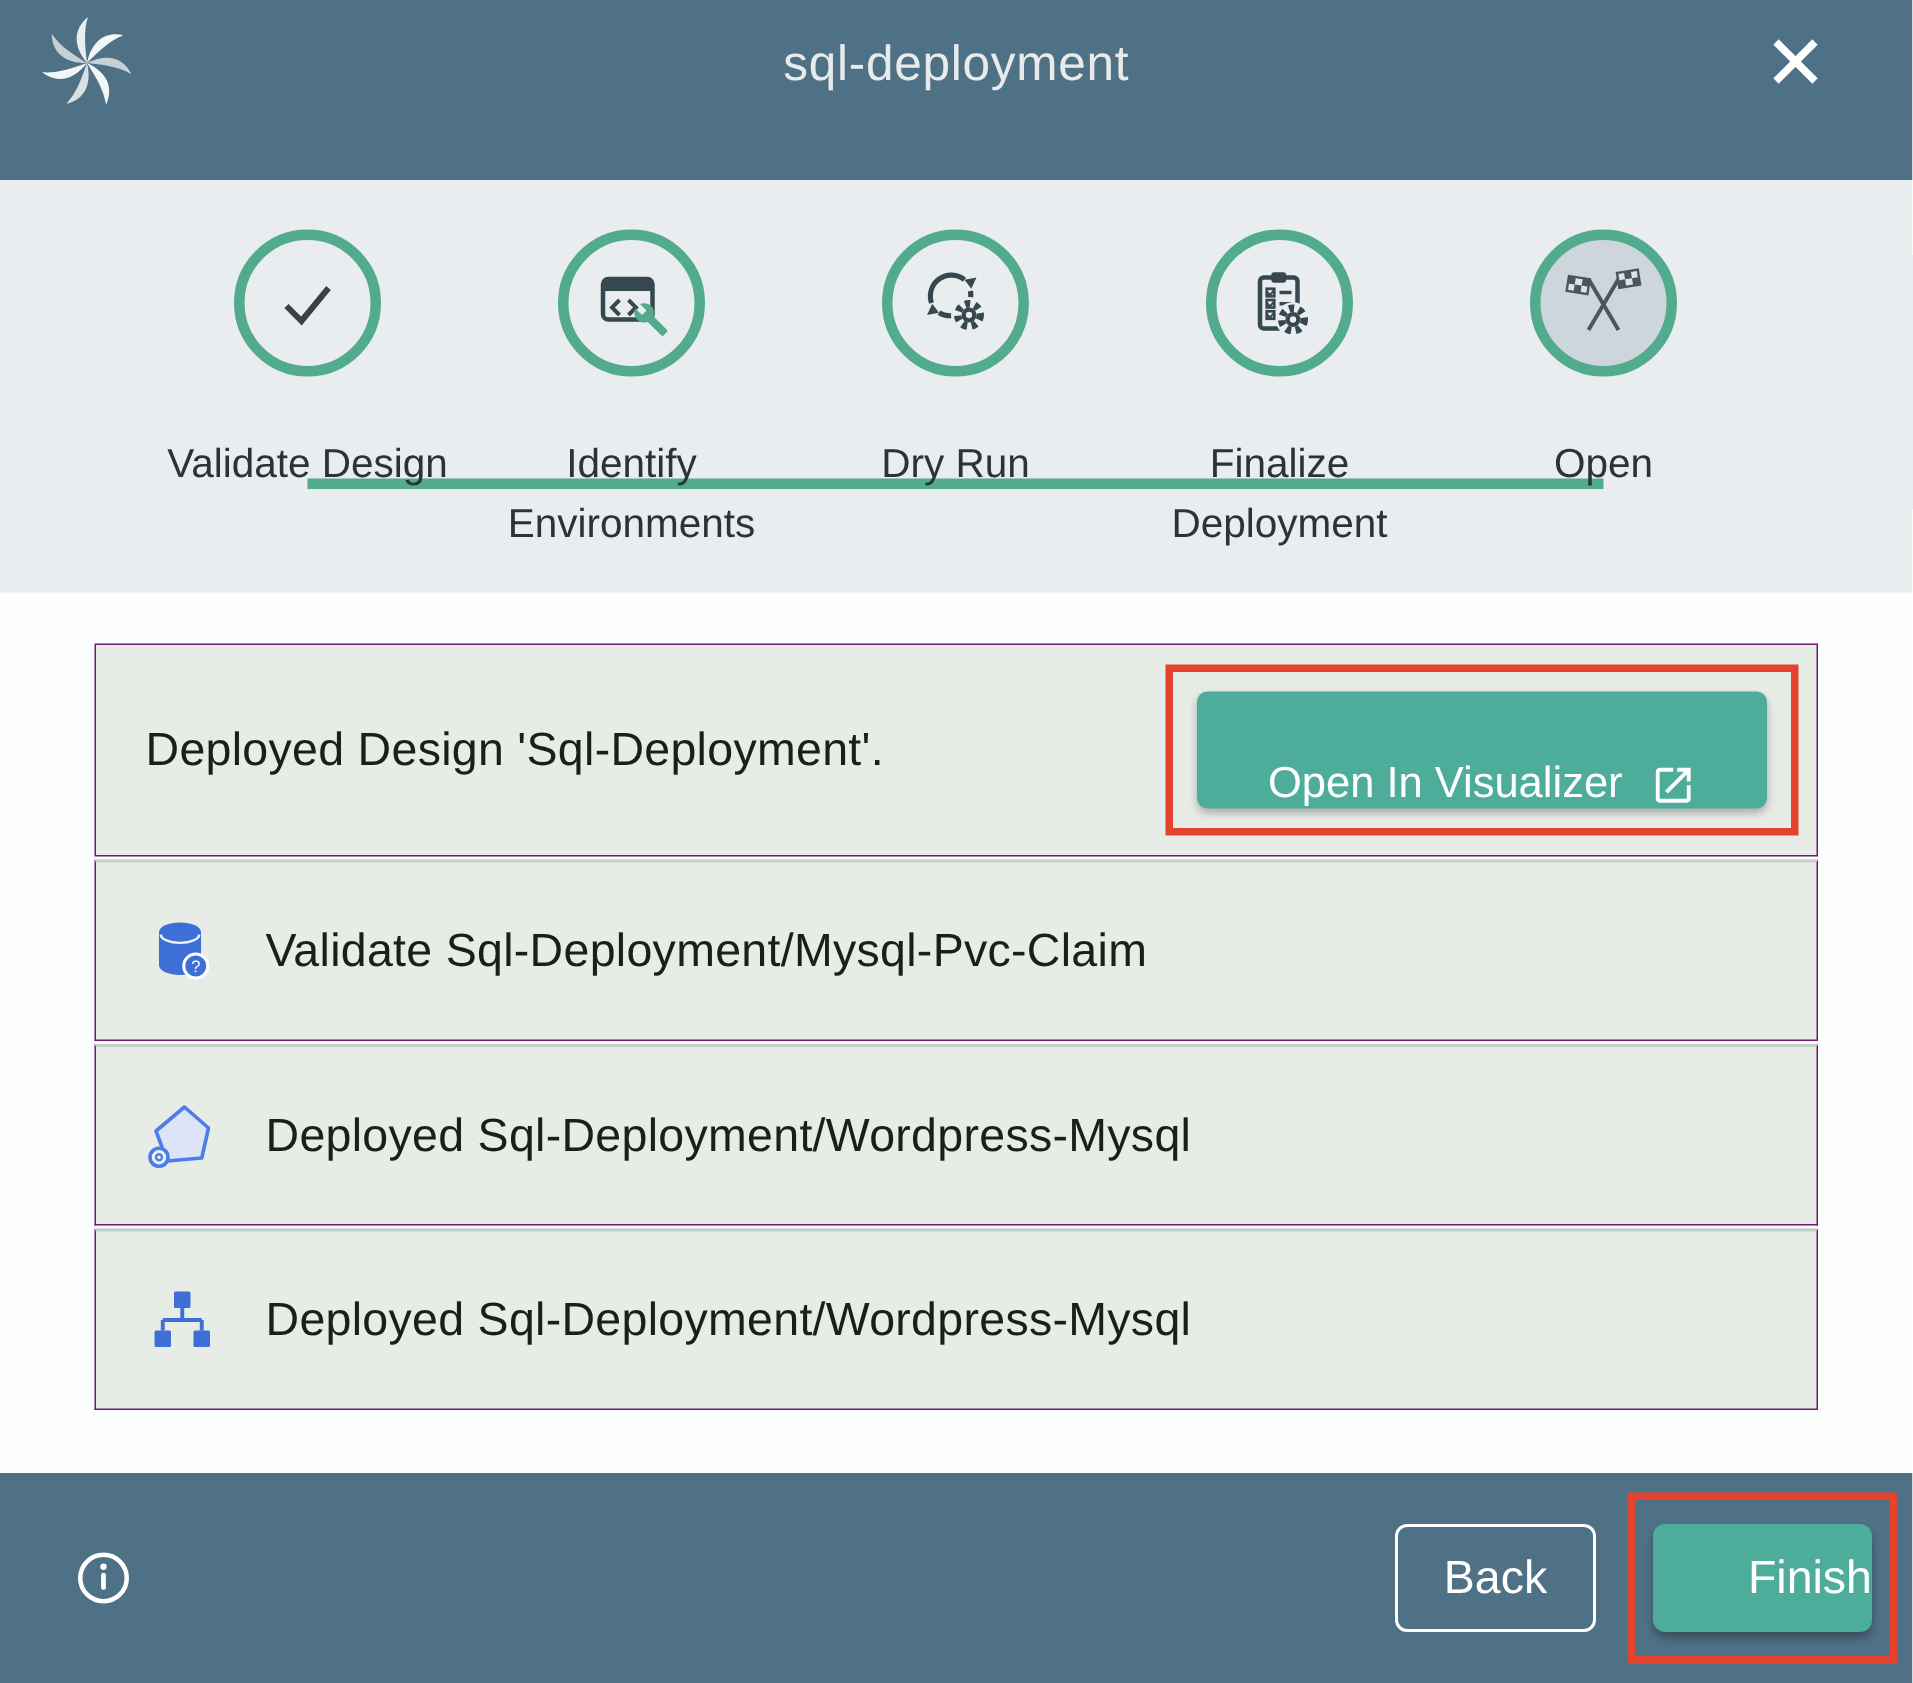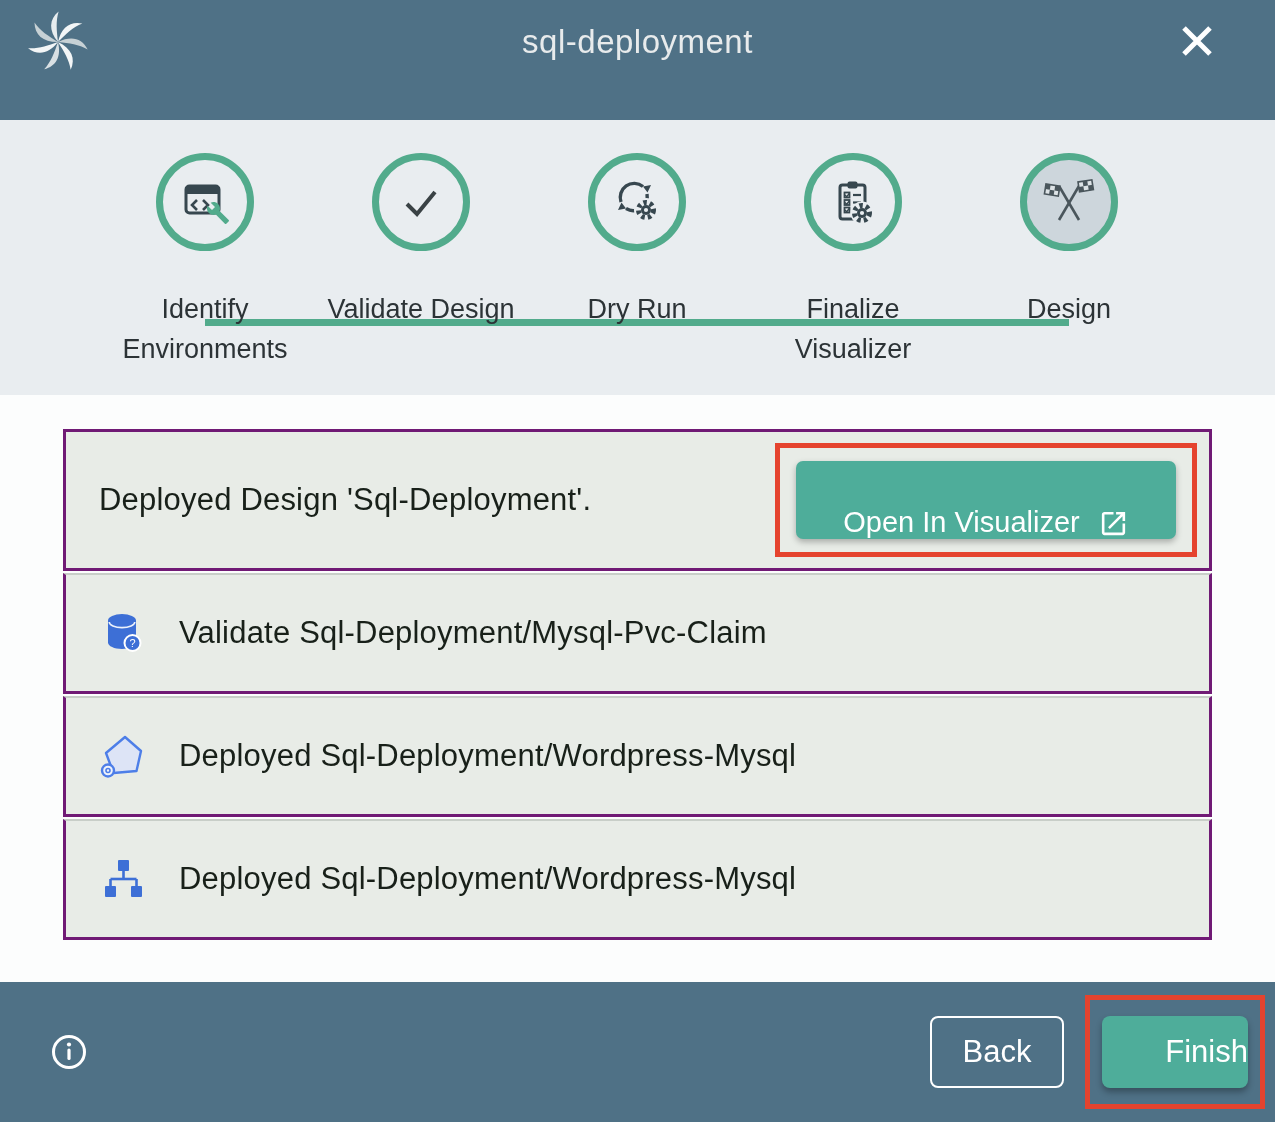--- a/index.html
+++ b/index.html
@@ -23,21 +23,21 @@
   .step-circle { margin-top:33px; width:98px; height:98px; border:7px solid #52AB8C; border-radius:50%;
                  background:#E9EDF0; display:flex; align-items:center; justify-content:center;
                  position:relative; z-index:1; }
   .step.active .step-circle { background:#CDD6DC; }
   .step-label { margin-top:38px; font-size:27px; line-height:40px; color:#2C3336;
                 text-align:center; max-width:192px; }
 
   
   .content { flex:1; background:#FCFDFD; padding:34px 63px 0 63px; }
   .list { display:flex; flex-direction:column; background:transparent; }
-  .row { background:#E8ECE7; border:3px solid #701a75; display:flex; align-items:center; }
+  .row { background:#E8ECE7; border:1px solid #701a75; display:flex; align-items:center; }
   .row + .row { margin-top:2px; border-top:2px solid #C8CEC8; }
   .row-design { height:142px; justify-content:space-between; padding:0 12px 0 33px; }
   .row-item { height:121px; padding:0 20px 0 33px; }
   .row-text { font-size:31px; color:#182019; letter-spacing:.2px; }
   .row-item .row-icon { width:48px; height:48px; flex:none; margin-right:32px; }
 
   .highlight-box { border:5px solid #E5432E; padding:13px 16px; background:transparent; }
   .viz-btn { width:380px; height:78px; background:#4EAD9A; border:none; border-radius:7px;
              color:#fff; font-size:29px; font-family:inherit; display:flex; align-items:flex-end;
              justify-content:center; gap:18px; cursor:pointer;
@@ -79,39 +79,39 @@
       </svg>
     </button>
   </div>
 
   <div class="stepper">
     <div class="connector"></div>
     <div class="steps">
 
       <div class="step">
         <div class="step-circle">
+          <svg width="48" height="48" viewBox="0 0 48 48">
+            <path d="M10 26 L20 36 L38 14" fill="none" stroke="#3A4245" stroke-width="4"></path>
+          </svg>
+        </div>
+        <div class="step-label">Validate Design</div>
+      </div>
+
+      <div class="step">
+        <div class="step-circle">
           <svg width="50" height="50" viewBox="0 0 50 50">
             <rect x="6" y="9" width="33" height="27" rx="3.5" fill="none" stroke="#37474F" stroke-width="3"></rect>
             <path d="M6 12.5 a3.5 3.5 0 0 1 3.5 -3.5 h26 a3.5 3.5 0 0 1 3.5 3.5 v4.5 H6 z" fill="#37474F"></path>
             <path d="M17 23 l-5 5 5 5 M23 23 l5 5 -5 5" fill="none" stroke="#37474F" stroke-width="2.6"></path>
             <g transform="translate(26,24)">
               <path d="M22.7 19l-9.1-9.1c.9-2.3.4-5-1.5-6.9-2-2-5-2.4-7.4-1.3L9 6 6 9 1.6 4.7C.4 7.1.9 10.1 2.9 12.1c1.9 1.9 4.6 2.4 6.9 1.5l9.1 9.1c.4.4 1 .4 1.4 0l2.3-2.3c.5-.4.5-1.1.1-1.4z" fill="#52AB8C"></path>
             </g>
           </svg>
         </div>
         <div class="step-label">Identify Environments</div>
-      </div>
-
-      <div class="step">
-        <div class="step-circle">
-          <svg width="48" height="48" viewBox="0 0 48 48">
-            <path d="M10 26 L20 36 L38 14" fill="none" stroke="#3A4245" stroke-width="4"></path>
-          </svg>
-        </div>
-        <div class="step-label">Validate Design</div>
       </div>
 
       <div class="step">
         <div class="step-circle">
           <svg width="50" height="50" viewBox="0 0 50 50">
             <g fill="none" stroke="#37474F" stroke-width="3.4">
               <path d="M9 25 A 14 14 0 0 1 31 9.5"></path>
               <path d="M35 17 A 14 14 0 0 1 14 31.5"></path>
             </g>
             <path d="M31 9.5 l8 -1.5 -3.5 7.5 z" fill="#37474F"></path>
@@ -137,21 +137,21 @@
               <path d="M25 25.5 h8" stroke-width="2.2"></path>
               <rect x="16.5" y="30.5" width="5" height="5" stroke-width="1.8"></rect>
               <path d="M17 18 l1.7 1.7 2.8-3.4 M17 25.5 l1.7 1.7 2.8-3.4 M17 33 l1.7 1.7 2.8-3.4" stroke-width="1.4"></path>
             </g>
             <circle cx="34" cy="36" r="11.5" fill="#E9EDF0"></circle>
             <circle cx="34" cy="36" r="7.5" fill="none" stroke="#37474F" stroke-width="5" stroke-dasharray="3.4 3.1"></circle>
             <circle cx="34" cy="36" r="5" fill="#37474F"></circle>
             <circle cx="34" cy="36" r="2.1" fill="#E9EDF0"></circle>
           </svg>
         </div>
-        <div class="step-label">Finalize Visualizer</div>
+        <div class="step-label">Finalize Deployment</div>
       </div>
 
       <div class="step active">
         <div class="step-circle">
           <svg width="52" height="52" viewBox="0 0 52 52">
             <g stroke="#4A565C" stroke-width="2.6">
               <path d="M16 10 L36 44"></path>
               <path d="M36 10 L16 44"></path>
             </g>
             <g transform="translate(3,8) rotate(9)">
@@ -161,21 +161,21 @@
               <rect x="4.66" y="5" width="4.66" height="5" fill="#4A565C"></rect>
             </g>
             <g transform="translate(35,6) rotate(-9)">
               <rect x="0" y="0" width="14" height="10" fill="#DDE3E6" stroke="#4A565C" stroke-width="1.6"></rect>
               <rect x="4.66" y="0" width="4.66" height="5" fill="#4A565C"></rect>
               <rect x="0" y="5" width="4.66" height="5" fill="#4A565C"></rect>
               <rect x="9.33" y="5" width="4.66" height="5" fill="#4A565C"></rect>
             </g>
           </svg>
         </div>
-        <div class="step-label">Design</div>
+        <div class="step-label">Open</div>
       </div>
 
     </div>
   </div>
 
   <div class="content">
     <div class="list">
 
       <div class="row row-design">
         <div class="row-text">Deployed Design 'Sql-Deployment'.</div>

